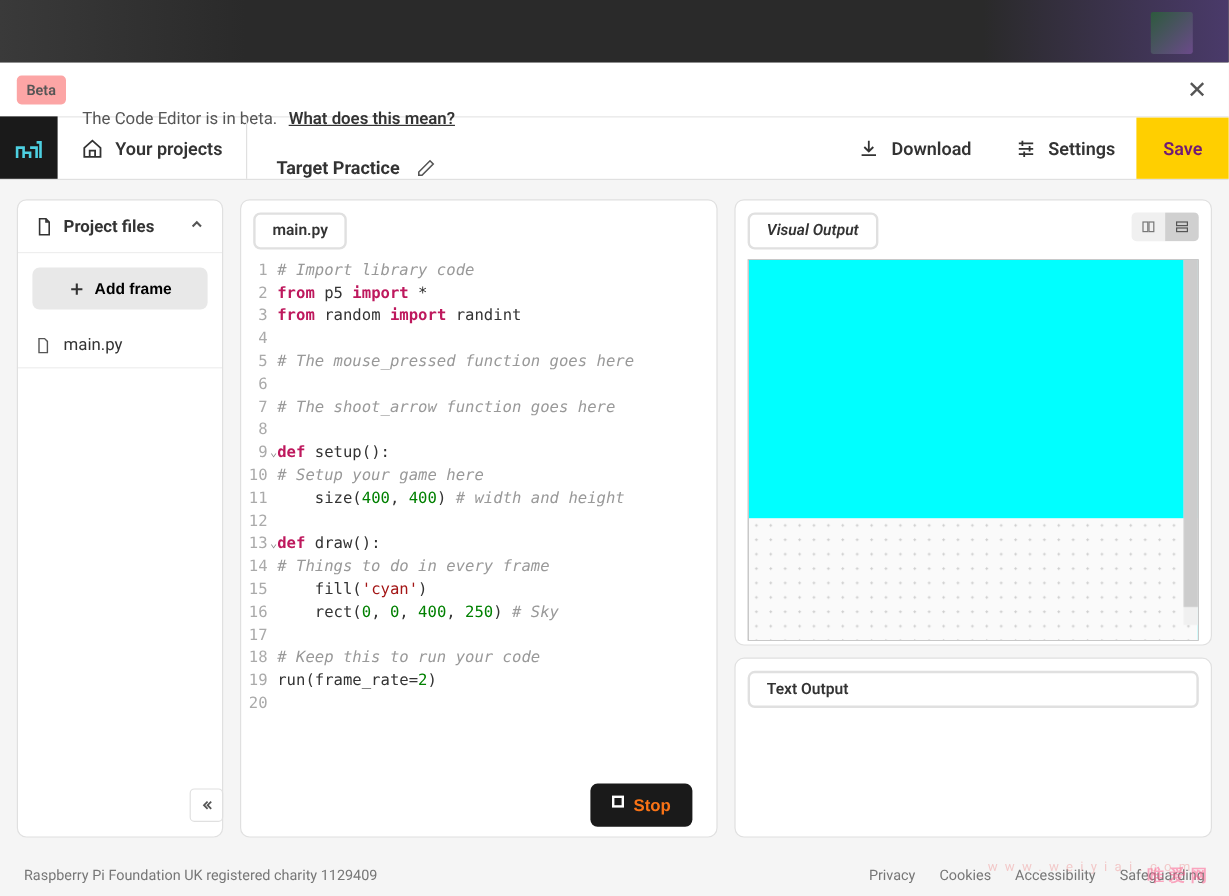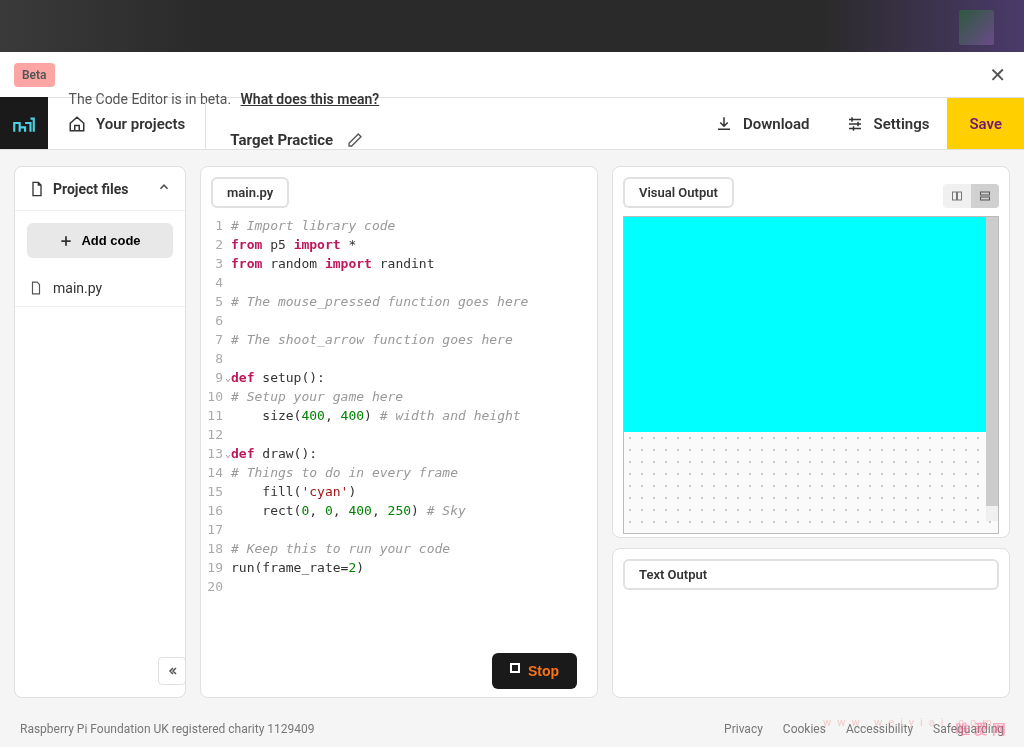--- a/index.html
+++ b/index.html
@@ -46,21 +46,21 @@
     .code-lines { flex: 1; white-space: pre; }
     .c-comment { color: #999; font-style: italic; }
     .c-keyword { color: #be185d; font-weight: 700; }
     .c-number { color: #008000; }
     .c-string { color: #a31515; }
     .stop-btn { position: absolute; bottom: 8px; right: 20px; background: #1a1a1a; color: #f97316; border: none; border-radius: 6px; padding: 10px 18px; font-size: 14px; font-weight: 600; display: flex; align-items: flex-start; gap: 8px; cursor: pointer; }
     .stop-square { width: 10px; height: 10px; border: 2px solid #fff; }
     
     .output-panel { flex: 1; display: flex; flex-direction: column; gap: 10px; }
     .visual-output { background: #fff; border: 1px solid #e0e0e0; border-radius: 8px; padding: 10px; height: 372px; position: relative; }
-    .output-header { display: flex; align-items: flex-end; margin-bottom: 8px; }
+    .output-header { display: flex; align-items: flex-start; margin-bottom: 8px; font-style: italic; }
     .output-tab { background: #fff; border: 2px solid #e0e0e0; border-radius: 6px; padding: 6px 14px; font-size: 13px; font-weight: 600; cursor: pointer; }
     .view-toggles { margin-left: auto; display: flex; background: #f0f0f0; border-radius: 4px; overflow: hidden; }
     .view-toggle { width: 28px; height: 24px; display: flex; align-items: center; justify-content: center; cursor: pointer; }
     .view-toggle.active { background: #d0d0d0; }
     .canvas-frame { border: 1px solid #bbb; height: 318px; position: relative; overflow: auto; }
     .canvas-sky { background: #00ffff; height: 215px; }
     .canvas-ground { height: 103px; background-image: radial-gradient(circle, #ccc 1px, transparent 1px); background-size: 12px 12px; background-color: #fafafa; }
     .scrollbar-v { position: absolute; right: 0; top: 0; bottom: 12px; width: 12px; background: #f0f0f0; }
     .scrollbar-v-thumb { background: #ccc; width: 100%; height: 95%; }
     .text-output { background: #fff; border: 1px solid #e0e0e0; border-radius: 8px; padding: 10px; flex: 1; }
@@ -150,21 +150,21 @@
             <path d="M6 15 L12 9 L18 15"></path>
           </svg>
       </span>
     </div>
     <button class="add-file-btn">
       <span class="icon">
         <svg width="14" height="14" viewBox="0 0 24 24" fill="none" stroke="#333" stroke-width="3">
             <path d="M12 4 L12 20 M4 12 L20 12"></path>
           </svg>
       </span>
-      <span>Add code</span>
+      <span>Add frame</span>
     </button>
     <div class="file-item">
       <span class="icon">
         <svg width="14" height="14" viewBox="0 0 24 24" fill="none" stroke="#555" stroke-width="2">
             <path d="M6 2 L14 2 L18 6 L18 22 L6 22 Z"></path>
           </svg>
       </span>
       <span>main.py</span>
     </div>
     <div class="collapse-tab">

